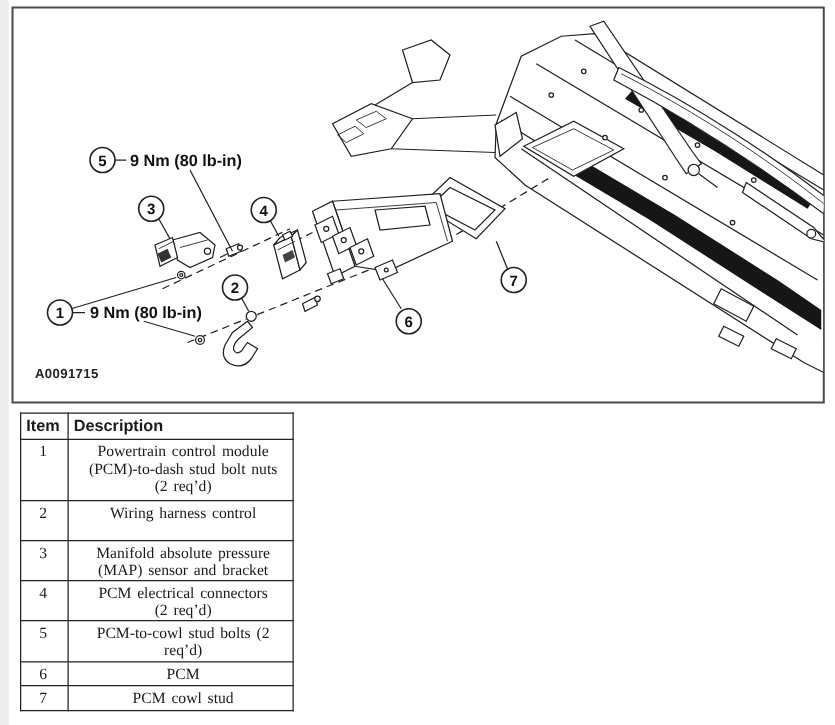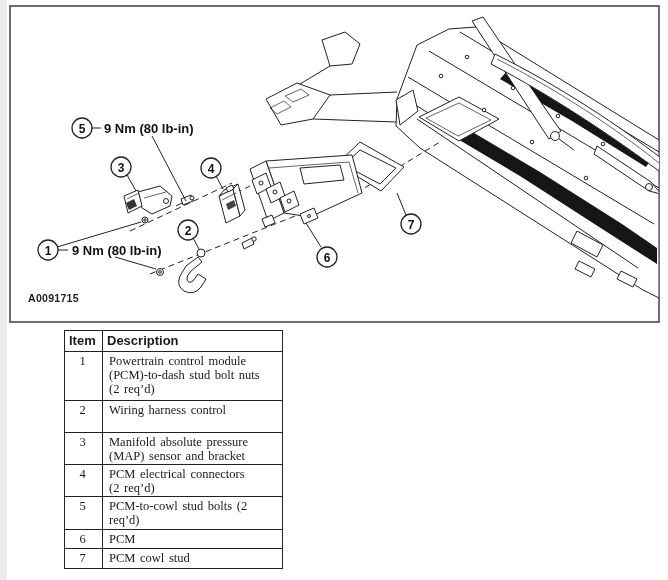--- a/index.html
+++ b/index.html
@@ -12,28 +12,28 @@
   .dark{fill:#161616;stroke:none;}
   .callout-circle{fill:#fff;stroke:#222;stroke-width:1.3;}
   .callout-num{font:700 12px "Liberation Sans",sans-serif;fill:#111;text-anchor:middle;}
   .torque-label{font:600 13px "Liberation Sans",sans-serif;fill:#111;}
   .fig-id{font:600 10.5px "Liberation Sans",sans-serif;fill:#222;letter-spacing:.3px;}
   .leader{stroke:#222;stroke-width:1;fill:none;}
   .dash{stroke:#222;stroke-width:1;fill:none;stroke-dasharray:6 4;}
   .thin{stroke:#222;stroke-width:.7;fill:none;}
 
   #parts-table{position:absolute;left:16px;top:330px;width:218px;
-               border-collapse:collapse;table-layout:fixed;margin-left:48px;}
+               border-collapse:collapse;table-layout:fixed;}
   #parts-table col.c-item{width:38px;}
   #parts-table col.c-desc{width:180px;}
   #parts-table td,#parts-table th{border:1.5px solid #222;vertical-align:top;overflow:hidden;}
   #parts-table th{font:700 13px "Liberation Sans",sans-serif;text-align:left;
                   padding:2px 2px 1px 4px;height:17px;}
   #parts-table td{font:400 12.5px "Liberation Serif",serif;line-height:14px;
-                  padding:2px 2px 0 6px;word-spacing:1.5px;}
+                  padding:2px 2px 0 6px;word-spacing:1.5px;text-align:center;}
   #parts-table td.item-cell{text-align:center;padding-left:0;
                   font-family:"Liberation Serif",serif;}
   #parts-table td.desc-cell{white-space:pre;}
   tr.r1 td{height:46px;} tr.r2 td{height:29px;} tr.r3 td{height:29px;}
   tr.r4 td{height:29px;} tr.r5 td{height:30px;} tr.r6 td{height:16px;}
   tr.r7 td{height:17px;}
 </style>
 </head>
 <body>
 

